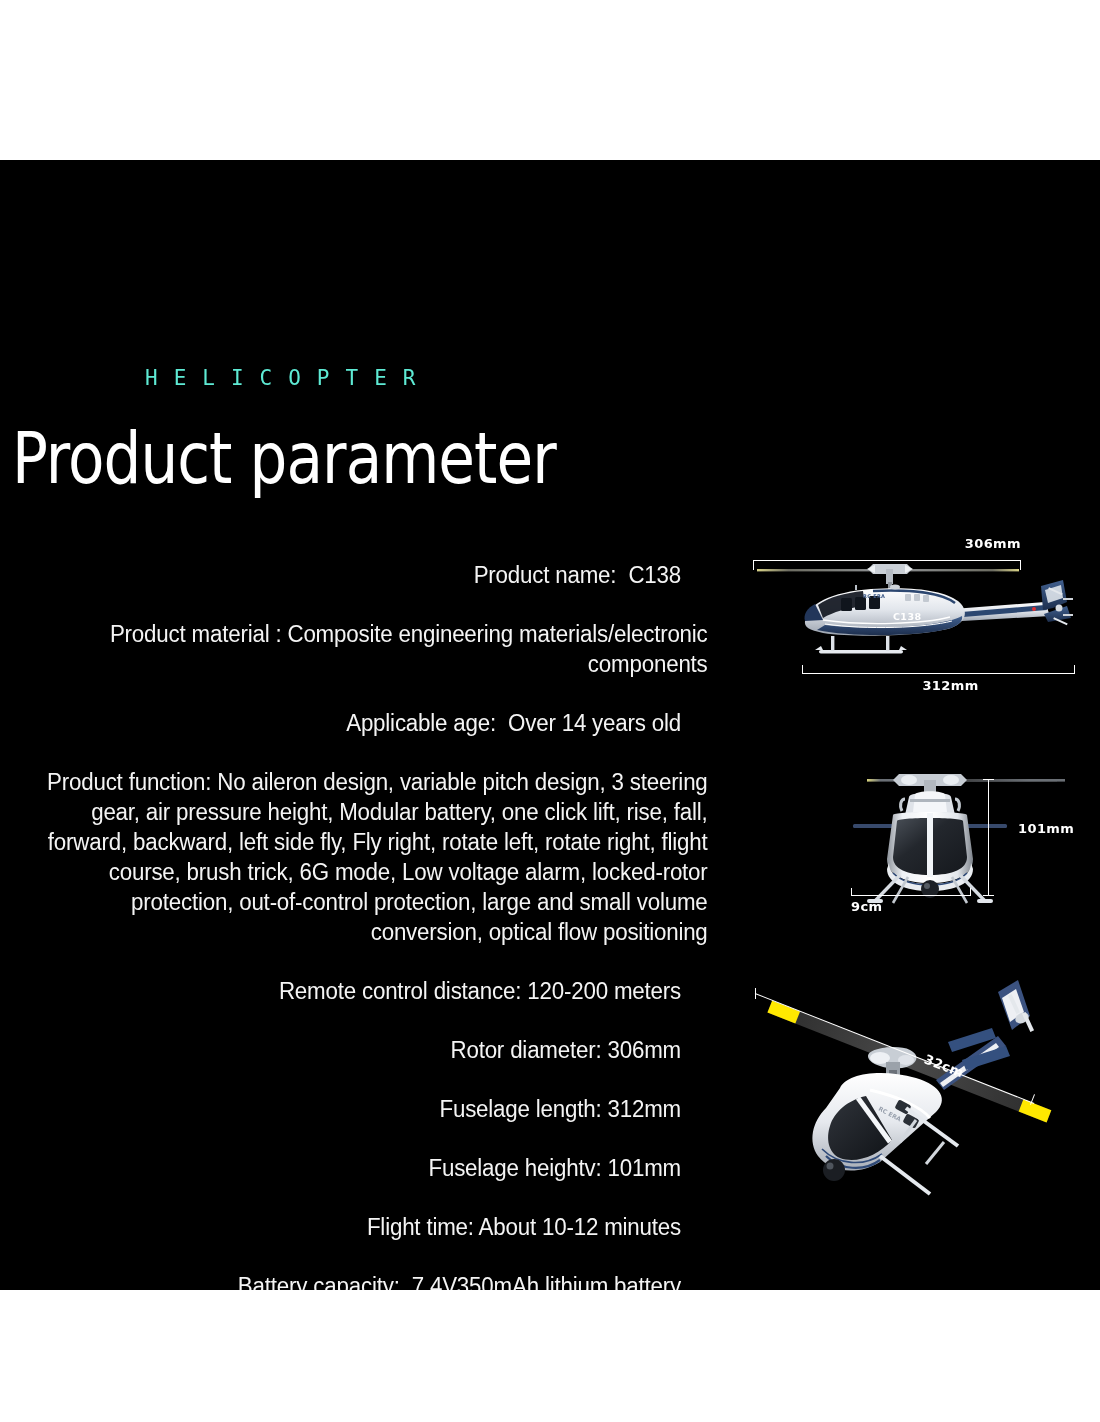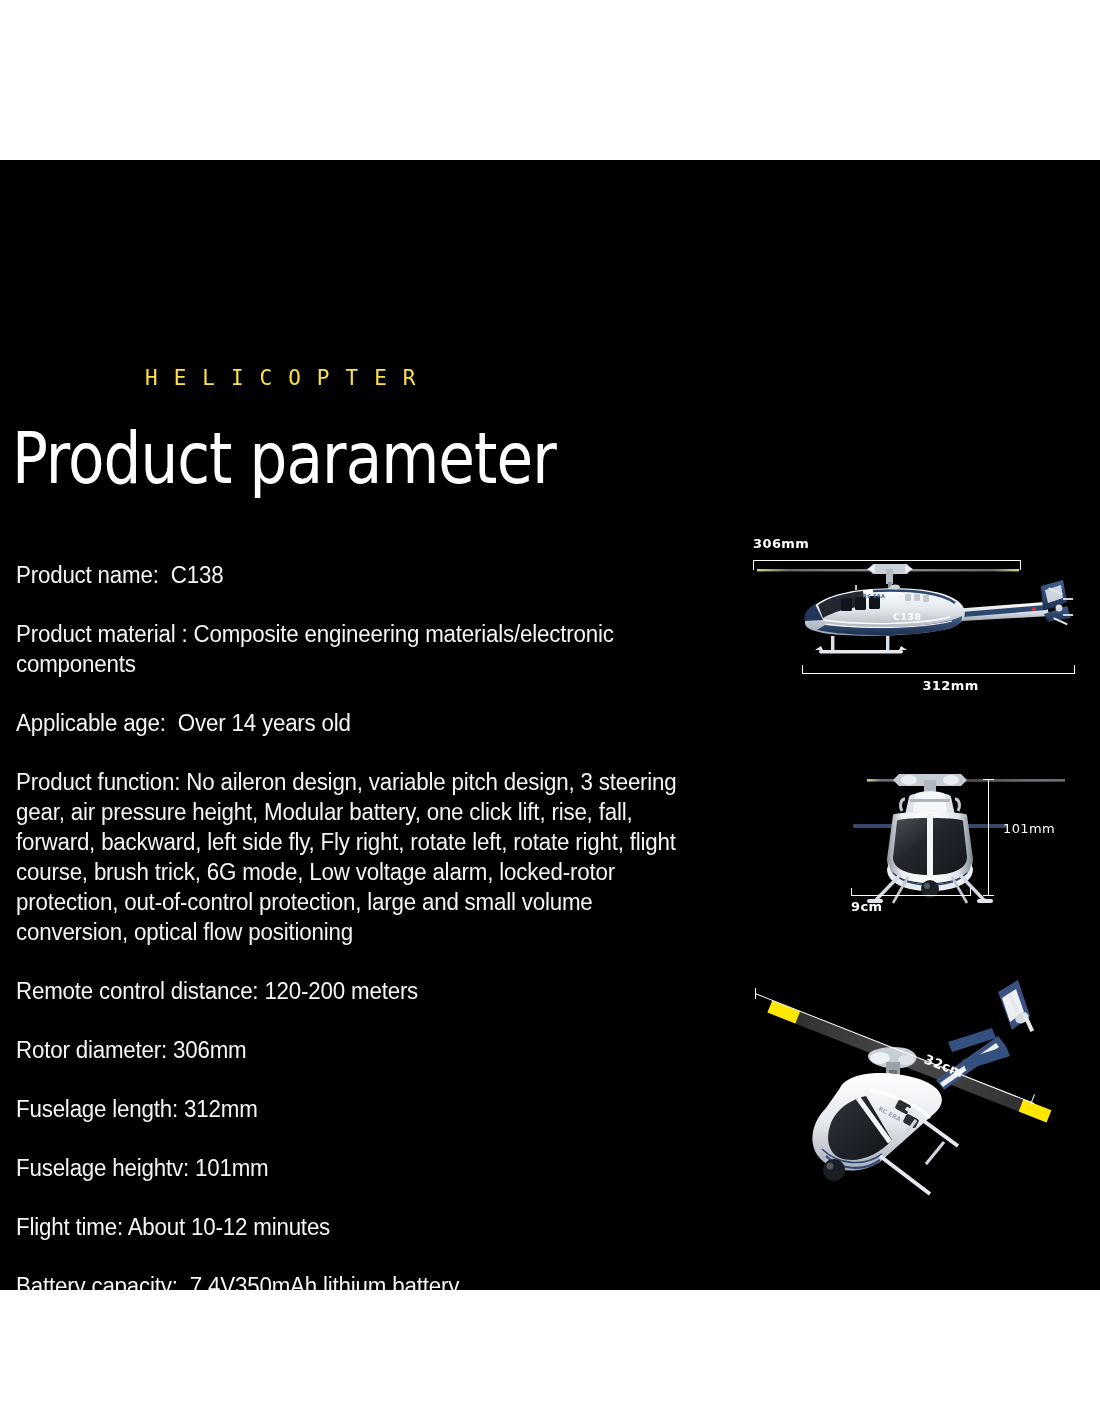--- a/index.html
+++ b/index.html
@@ -21,39 +21,40 @@
     width: 1100px; height: 1130px;
     background: #000000;
     overflow: hidden;
   }
   
   #kicker {
     position: absolute; left: 145px; top: 206px;
     font-family: "DejaVu Sans Mono", monospace;
     font-size: 21px; font-weight: 400;
     letter-spacing: 16px;
-    color: #fde047;
+    color: #5eead4;
     white-space: nowrap;
   }
   #title {
     position: absolute; left: 12px; top: 262px;
     font-family: "DejaVu Sans Condensed", "Liberation Sans", sans-serif;
     font-size: 72px; font-weight: 400;
     letter-spacing: -1px;
     line-height: 1;
     color: #ffffff;
     white-space: nowrap;
     transform: scaleX(0.92);
     transform-origin: left top;
   }
   
   #specs {
     position: absolute;
     left: 16px; top: 400px;
     width: 700px;
+    text-align: right;
   }
   .spec {
     color: #f4f4f4;
     font-size: 23.5px;
     line-height: 30px;
     font-weight: 400;
     margin-bottom: 29px;
     letter-spacing: -0.2px;
     transform: scaleX(0.95);
     transform-origin: left center;
@@ -71,21 +72,21 @@
     position: absolute; left: 8px; top: 28px; width: 268px; height: 1px;
     background: #ffffff;
   }
   #fig-side .dim-top-lcap, #fig-side .dim-top-rcap {
     position: absolute; top: 28px; width: 1px; height: 10px; background: #ffffff;
   }
   #fig-side .dim-top-lcap { left: 8px; }
   #fig-side .dim-top-rcap { left: 275px; }
   #fig-side .lbl-top {
     position: absolute; left: 8px; top: 4px; width: 268px;
-    text-align: left; color: #ffffff;
+    text-align: right; color: #ffffff;
     font-size: 13px; font-weight: 700; letter-spacing: 0.4px;
     font-family: "DejaVu Sans", sans-serif;
   }
   #fig-side .dim-bot-line {
     position: absolute; left: 57px; top: 141px; width: 273px; height: 1px;
     background: #ffffff;
   }
   #fig-side .dim-bot-lcap, #fig-side .dim-bot-rcap {
     position: absolute; top: 133px; width: 1px; height: 9px; background: #ffffff;
   }
@@ -102,22 +103,22 @@
   #fig-front { left: 745px; top: 595px; width: 345px; height: 175px; }
   #fig-front .vdim-line {
     position: absolute; left: 243px; top: 24px; width: 1px; height: 116px; background: #ffffff;
   }
   #fig-front .vdim-tcap, #fig-front .vdim-bcap {
     position: absolute; left: 238px; width: 11px; height: 1px; background: #ffffff;
   }
   #fig-front .vdim-tcap { top: 24px; }
   #fig-front .vdim-bcap { top: 140px; }
   #fig-front .lbl-v {
-    position: absolute; left: 258px; top: 66px; color: #ffffff;
-    font-size: 13px; font-weight: 400; letter-spacing: 0.4px;
+    position: absolute; left: 273px; top: 66px; color: #ffffff;
+    font-size: 13px; font-weight: 700; letter-spacing: 0.4px;
     font-family: "DejaVu Sans", sans-serif;
   }
   #fig-front .hdim-line {
     position: absolute; left: 106px; top: 140px; width: 120px; height: 1px; background: #ffffff;
   }
   #fig-front .hdim-lcap, #fig-front .hdim-rcap {
     position: absolute; top: 133px; width: 1px; height: 8px; background: #ffffff;
   }
   #fig-front .hdim-lcap { left: 106px; }
   #fig-front .hdim-rcap { left: 225px; }

